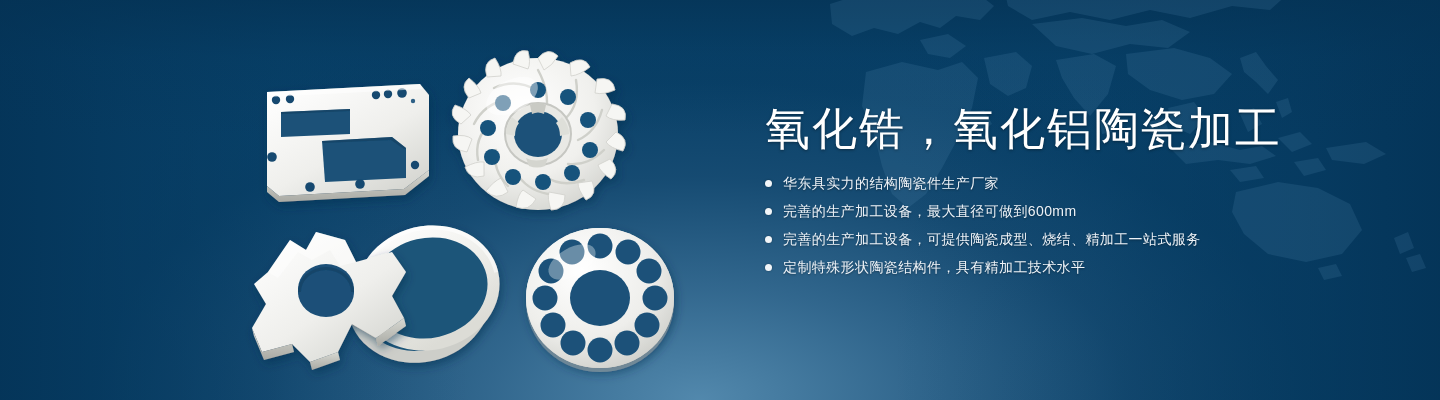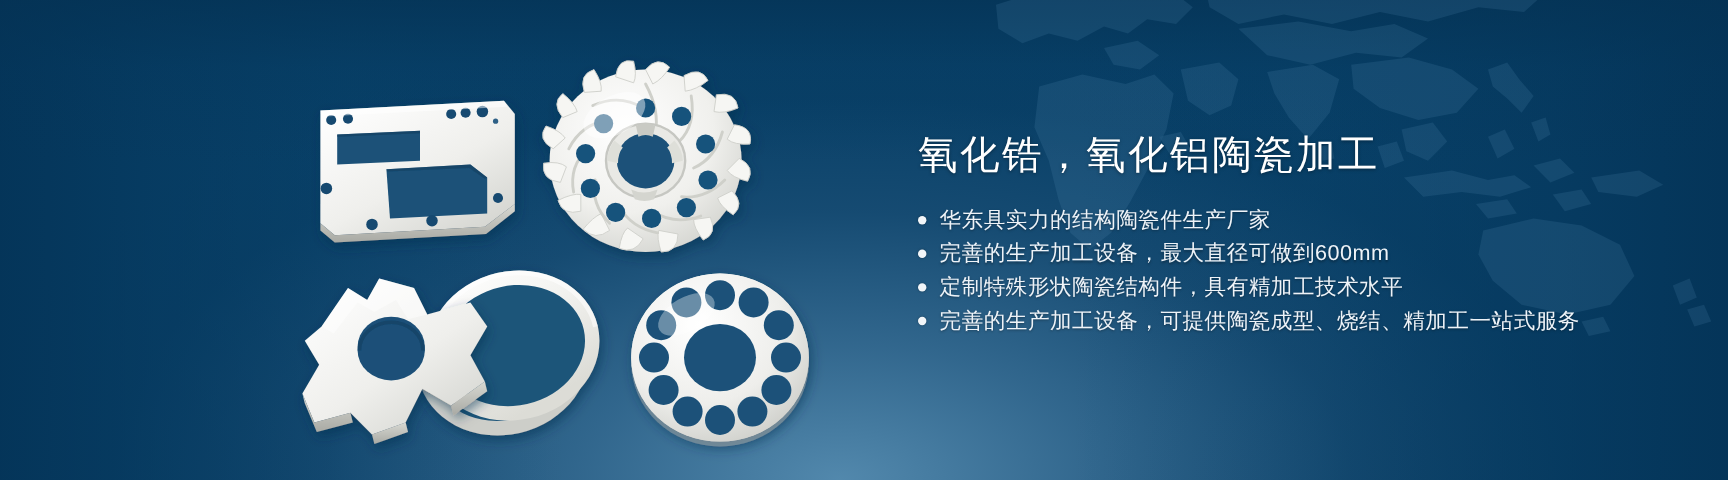--- a/index.html
+++ b/index.html
@@ -81,21 +81,21 @@
 
   
   .copy {
     position: absolute;
     left: 765px;
     top: 108px;
     width: 640px;
   }
   .headline {
     color: #ffffff;
-    font-size: 33px;
+    font-size: 45px;
     line-height: 42px;
     letter-spacing: 2px;
     font-weight: 400;
     margin: 0 0 22px 0;
     white-space: nowrap;
     text-shadow: 0 1px 3px rgba(0,0,0,0.38);
   }
   .bullets {
     list-style: none;
     margin: 0;
@@ -111,21 +111,21 @@
     flex: 0 0 auto;
     width: 7px;
     height: 7px;
     border-radius: 50%;
     background: #f2f6f9;
     margin-right: 11px;
     box-shadow: 0 0 2px rgba(0,0,0,0.35);
   }
   .bullet-text {
     color: #eef3f8;
-    font-size: 18px;
+    font-size: 14px;
     line-height: 22px;
     letter-spacing: 0.4px;
     white-space: nowrap;
     text-shadow: 0 1px 2px rgba(0,0,0,0.35);
   }
 </style>
 </head>
 <body>
 
 <div class="banner">
@@ -360,22 +360,22 @@
       <li class="bullet">
         <span class="dot"></span>
         <span class="bullet-text">华东具实力的结构陶瓷件生产厂家</span>
       </li>
       <li class="bullet">
         <span class="dot"></span>
         <span class="bullet-text">完善的生产加工设备，最大直径可做到600mm</span>
       </li>
       <li class="bullet">
         <span class="dot"></span>
-        <span class="bullet-text">定制特殊形状陶瓷结构件，具有精加工技术水平</span>
+        <span class="bullet-text">完善的生产加工设备，可提供陶瓷成型、烧结、精加工一站式服务</span>
       </li>
       <li class="bullet">
         <span class="dot"></span>
-        <span class="bullet-text">完善的生产加工设备，可提供陶瓷成型、烧结、精加工一站式服务</span>
+        <span class="bullet-text">定制特殊形状陶瓷结构件，具有精加工技术水平</span>
       </li>
     </ul>
   </div>
 
 </div>
 
 </body></html>

